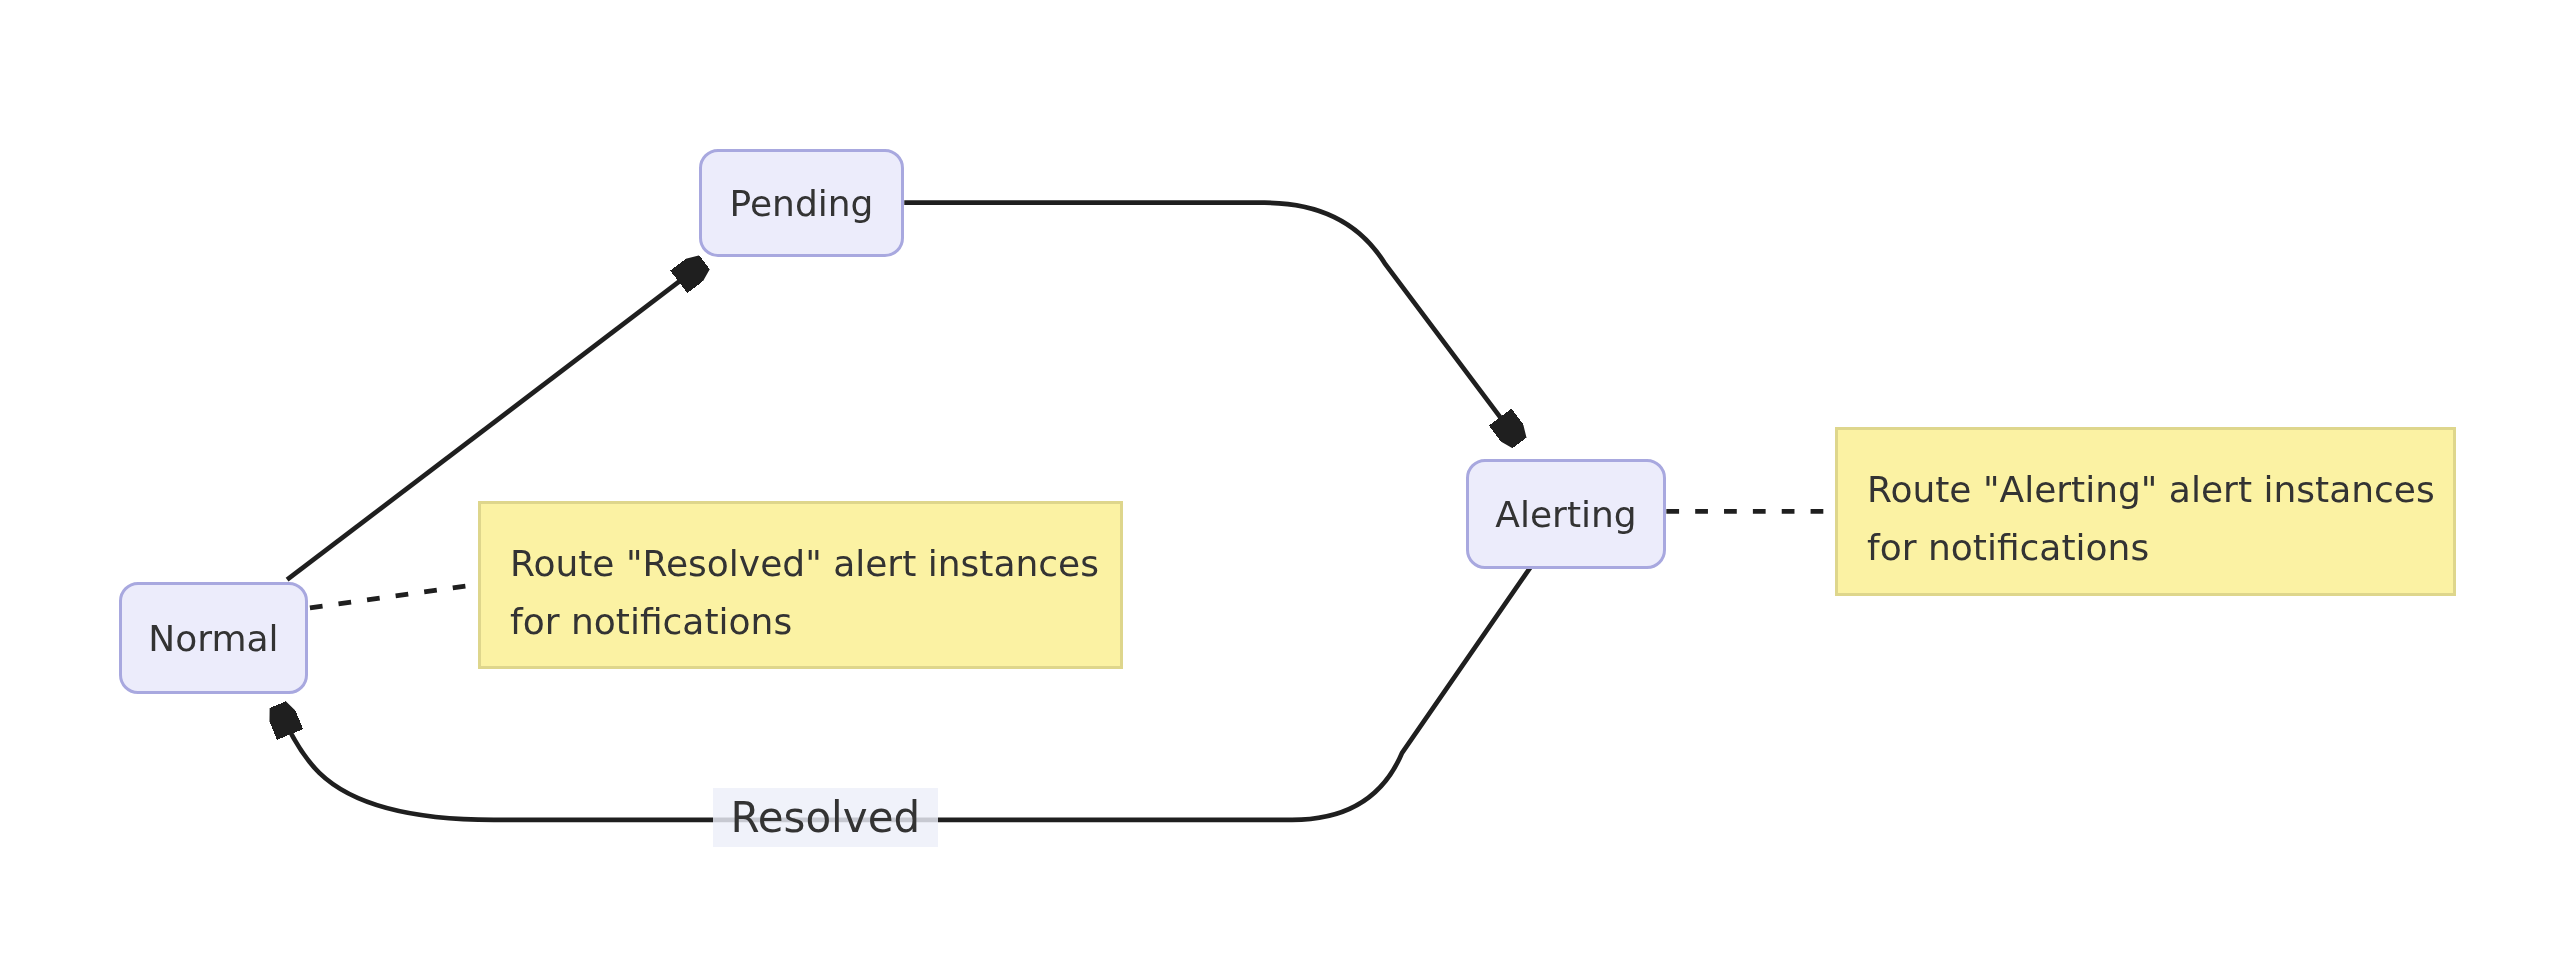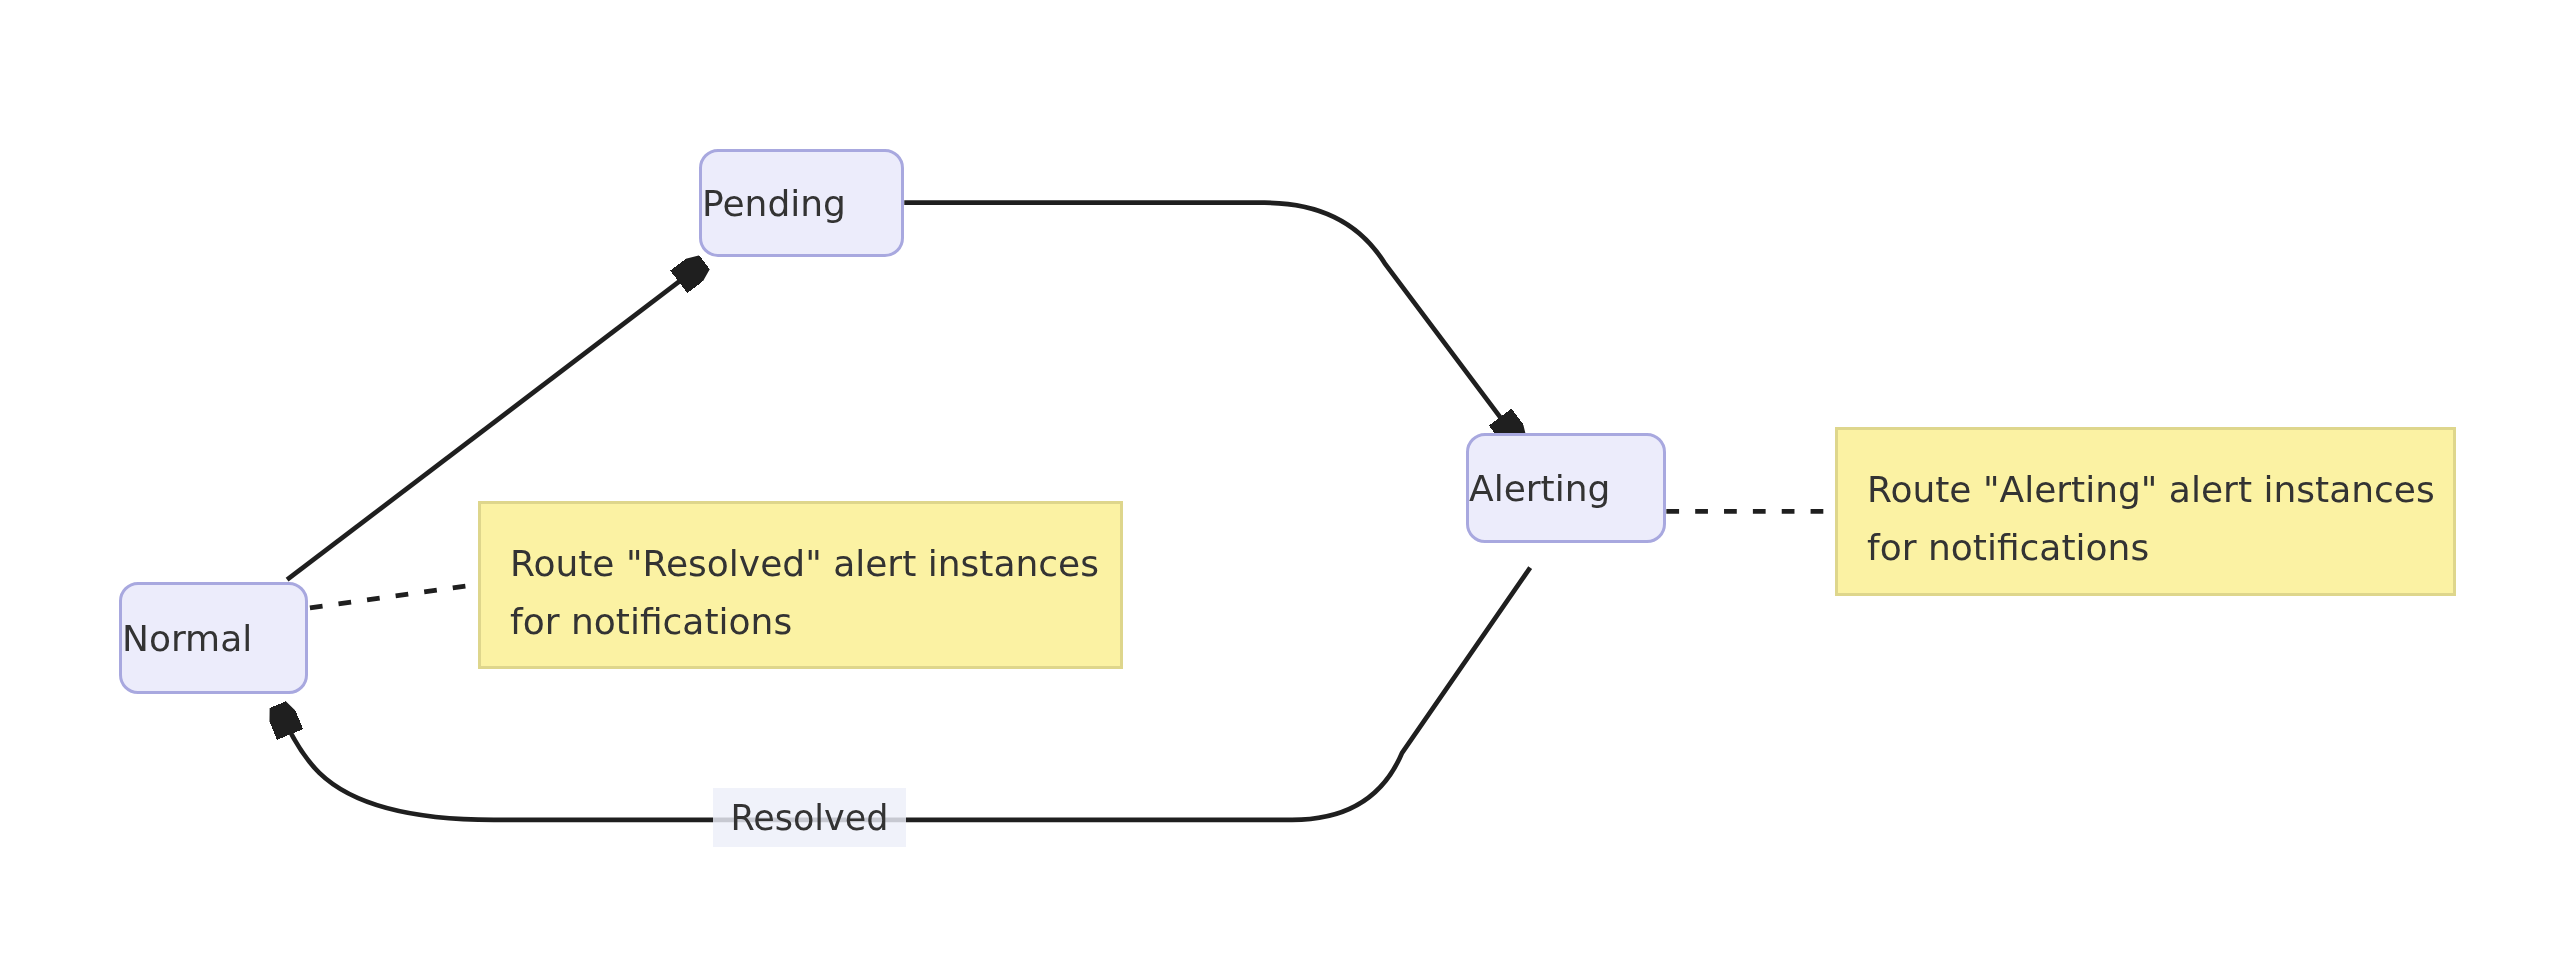--- a/index.html
+++ b/index.html
@@ -15,42 +15,42 @@
   }
   .canvas{position:absolute;inset:0;}
   svg.edges{position:absolute;left:0;top:0;width:2576px;height:981px;}
   svg.edges path{fill:none;stroke:var(--edge);stroke-width:7px;}
   svg.edges path.dashed{stroke-dasharray:19 24;}
   .state-node{
     position:absolute;box-sizing:border-box;
     background:var(--state_fill);
     border:3.4px solid var(--state_border);
     border-radius:19px;
-    display:flex;align-items:center;justify-content:flex-start;
+    display:flex;align-items:center;justify-content:center;
     color:var(--state_text);font-size:36px;
   }
   #node-pending{left:699px;top:149px;width:205px;height:108px;}
-  #node-alerting{left:1466px;top:433px;width:200px;height:110px;}
+  #node-alerting{left:1466px;top:459px;width:200px;height:110px;}
   #node-normal{left:119px;top:582px;width:189px;height:112px;}
   .note{
     position:absolute;box-sizing:border-box;
     background:var(--note_fill);
     border:3.4px solid var(--note_border);
     color:var(--note_text);font-size:36px;line-height:58px;
     padding:31px 13.4px 0 29px;
     white-space:nowrap;overflow:hidden;
   }
   #note-resolved{left:478px;top:501px;width:645px;height:168px;}
   #note-alerting{left:1835px;top:427px;width:621px;height:169px;}
   .note .line{display:block;}
   .edge-label{
     position:absolute;left:713px;top:788px;
     padding:6.7px 17.4px;
     background:rgba(237,239,249,0.82);
-    color:var(--edge_label_text);font-size:35px;line-height:46px;
+    color:var(--edge_label_text);font-size:42px;line-height:46px;
   }
 </style>
 </head>
 <body>
 
 <div class="canvas">
 
   <svg class="edges" viewBox="0 0 3840 1462">
     <defs>
       <marker id="arrow" viewBox="0 0 14 12" markerWidth="48" markerHeight="42" refX="12.5" refY="6" orient="auto" markerUnits="userSpaceOnUse">

